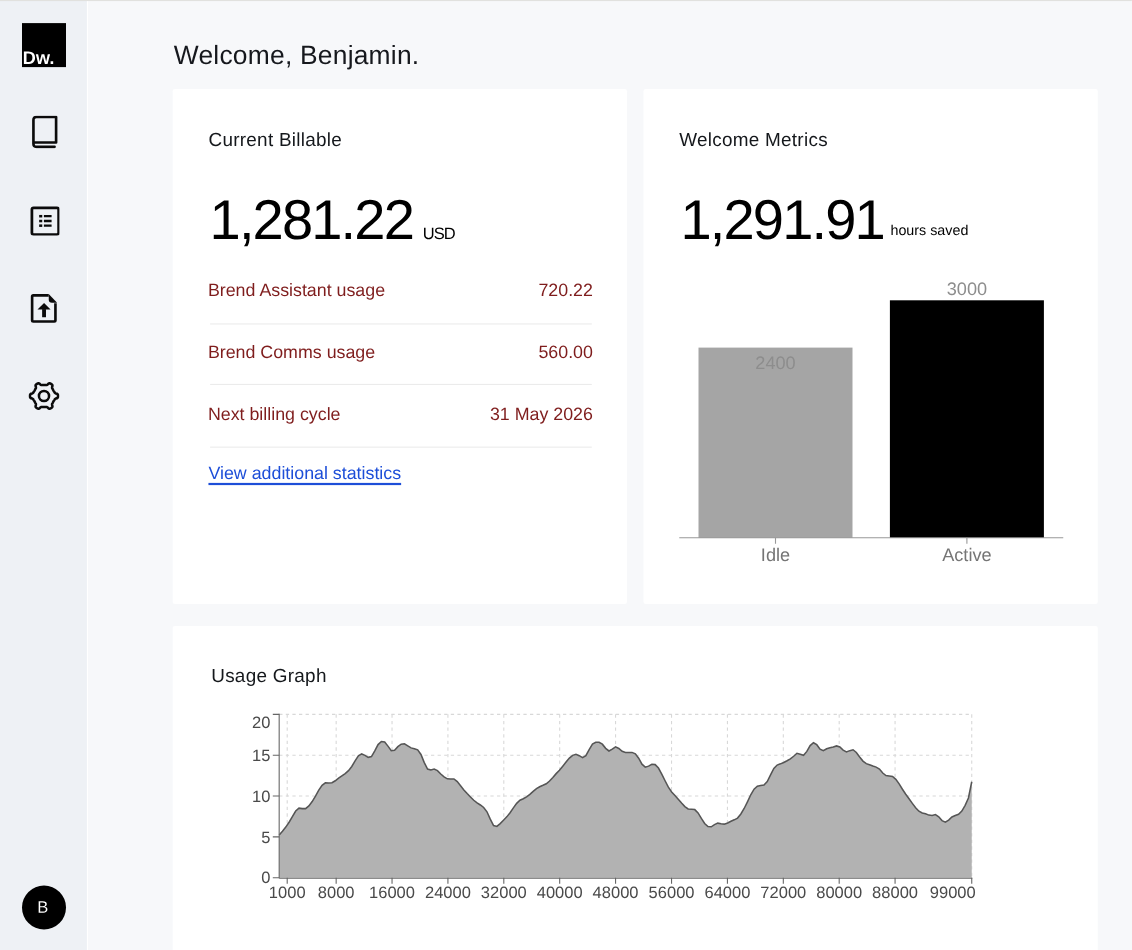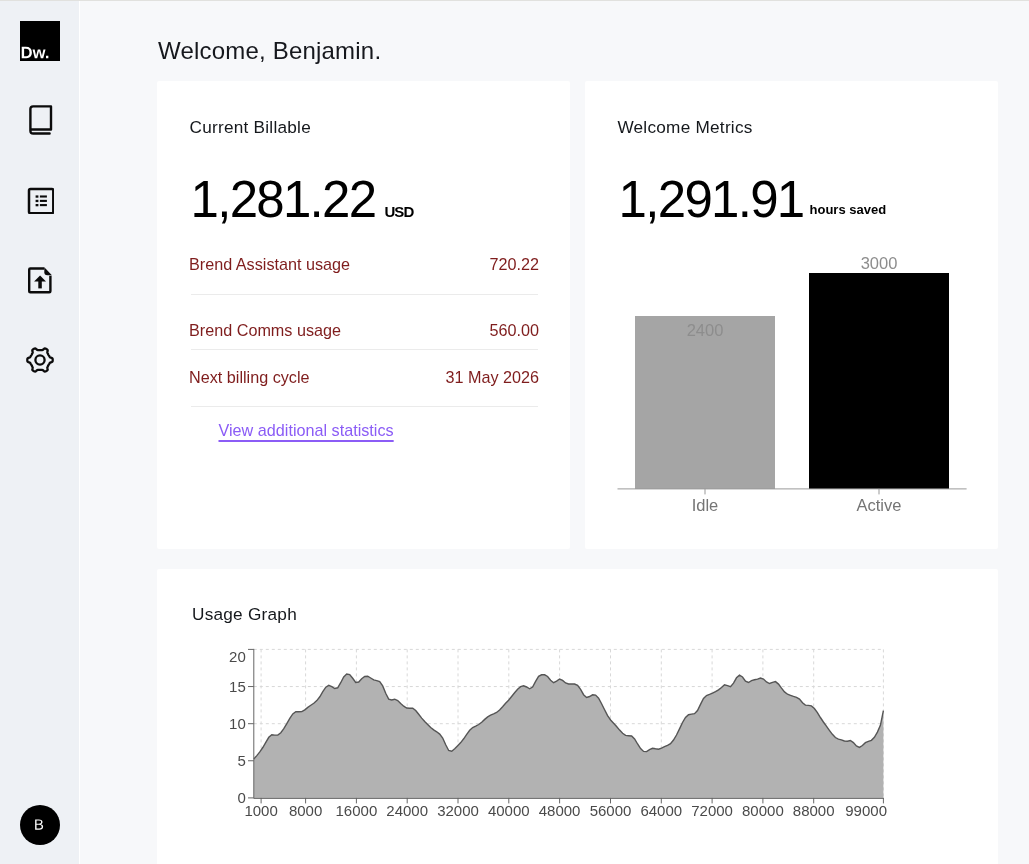--- a/index.html
+++ b/index.html
@@ -9,26 +9,26 @@
 .logo { position:absolute; left:20px; top:20.5px; width:40px; height:40px; background:#000; }
 .icon { position:absolute; left:0; width:80px; display:flex; justify-content:center; }
 .avatar { position:absolute; left:20px; top:805px; width:40px; height:40px; border-radius:50%; background:#000; }
 h1 { position:absolute; left:158px; top:37.1px; font-size:24px; font-weight:400; color:#16181d; letter-spacing:0.2px; }
 .card { position:absolute; background:#fff; border-radius:2px; }
 .card1 { left:157px; top:81.4px; width:413px; height:467.8px; }
 .card2 { left:585px; top:81.4px; width:413px; height:467.8px; }
 .card3 { left:157px; top:569.3px; width:841px; height:340px; }
 .ctitle { position:absolute; font-size:17.2px; letter-spacing:0.25px; color:#15181c; }
 .bignum { position:absolute; font-size:51px; letter-spacing:-1.7px; color:#000; white-space:nowrap; }
-.bigunit { font-size:15px; letter-spacing:-0.9px; color:#000;font-weight:bold; }
+.bigunit { font-size:15px; letter-spacing:-0.9px; color:#000; }
 .row { position:absolute; left:189px; width:350px; display:flex; justify-content:space-between;
   font-size:16.2px; color:#7f1d1d; }
 .sep { position:absolute; left:190.5px; width:347px; height:1px; background:#ebebeb; }
-a.link { position:absolute; left:189.5px; font-size:16.2px; color:#8b5cf6; text-decoration:underline;
-  text-underline-offset:4px; text-decoration-thickness:1.5px;margin-left:29px; }
+a.link { position:absolute; left:189.5px; font-size:16.2px; color:#1d4ed8; text-decoration:underline;
+  text-underline-offset:4px; text-decoration-thickness:1.5px; }
 .blabel { position:absolute; font-size:16.5px; color:#8d8d8d; transform:translateX(-50%); }
 .bcat { position:absolute; font-size:16.5px; color:#757575; transform:translateX(-50%); }
 .bar { position:absolute; }
 .gv { stroke:#d8d8d8; stroke-width:1; stroke-dasharray:3 3; fill:none; }
 .ax { stroke:#999; stroke-width:1; fill:none; }
 .ux { stroke:#666; stroke-width:1; fill:none; }
 .xl { font-size:15px; fill:#4a4a4a; font-family:"Liberation Sans",sans-serif; }
 </style></head>
 <body>
 <div class="sidebar"></div>
@@ -89,21 +89,21 @@
 <div class="card card3"></div>
 
 <div class="ctitle" style="left:189.5px; top:116.7px;">Current Billable</div>
 <div class="bignum" style="left:190.5px; top:169.5px;">1,281.22<span class="bigunit" style="margin-left:9px;">USD</span></div>
 
 <div class="row" style="top:254.8px;">
     <span>Brend Assistant usage</span>
     <span>720.22</span>
   </div>
 <div class="sep" style="top:293.9px;"></div>
-<div class="row" style="top:321px;">
+<div class="row" style="top:311px;">
     <span>Brend Comms usage</span>
     <span>560.00</span>
   </div>
 <div class="sep" style="top:349.4px;"></div>
 <div class="row" style="top:367.5px;">
     <span>Next billing cycle</span>
     <span>31 May 2026</span>
   </div>
 <div class="sep" style="top:406.2px;"></div>
 <a class="link" style="top:421.1px;" href="#">View additional statistics</a>

